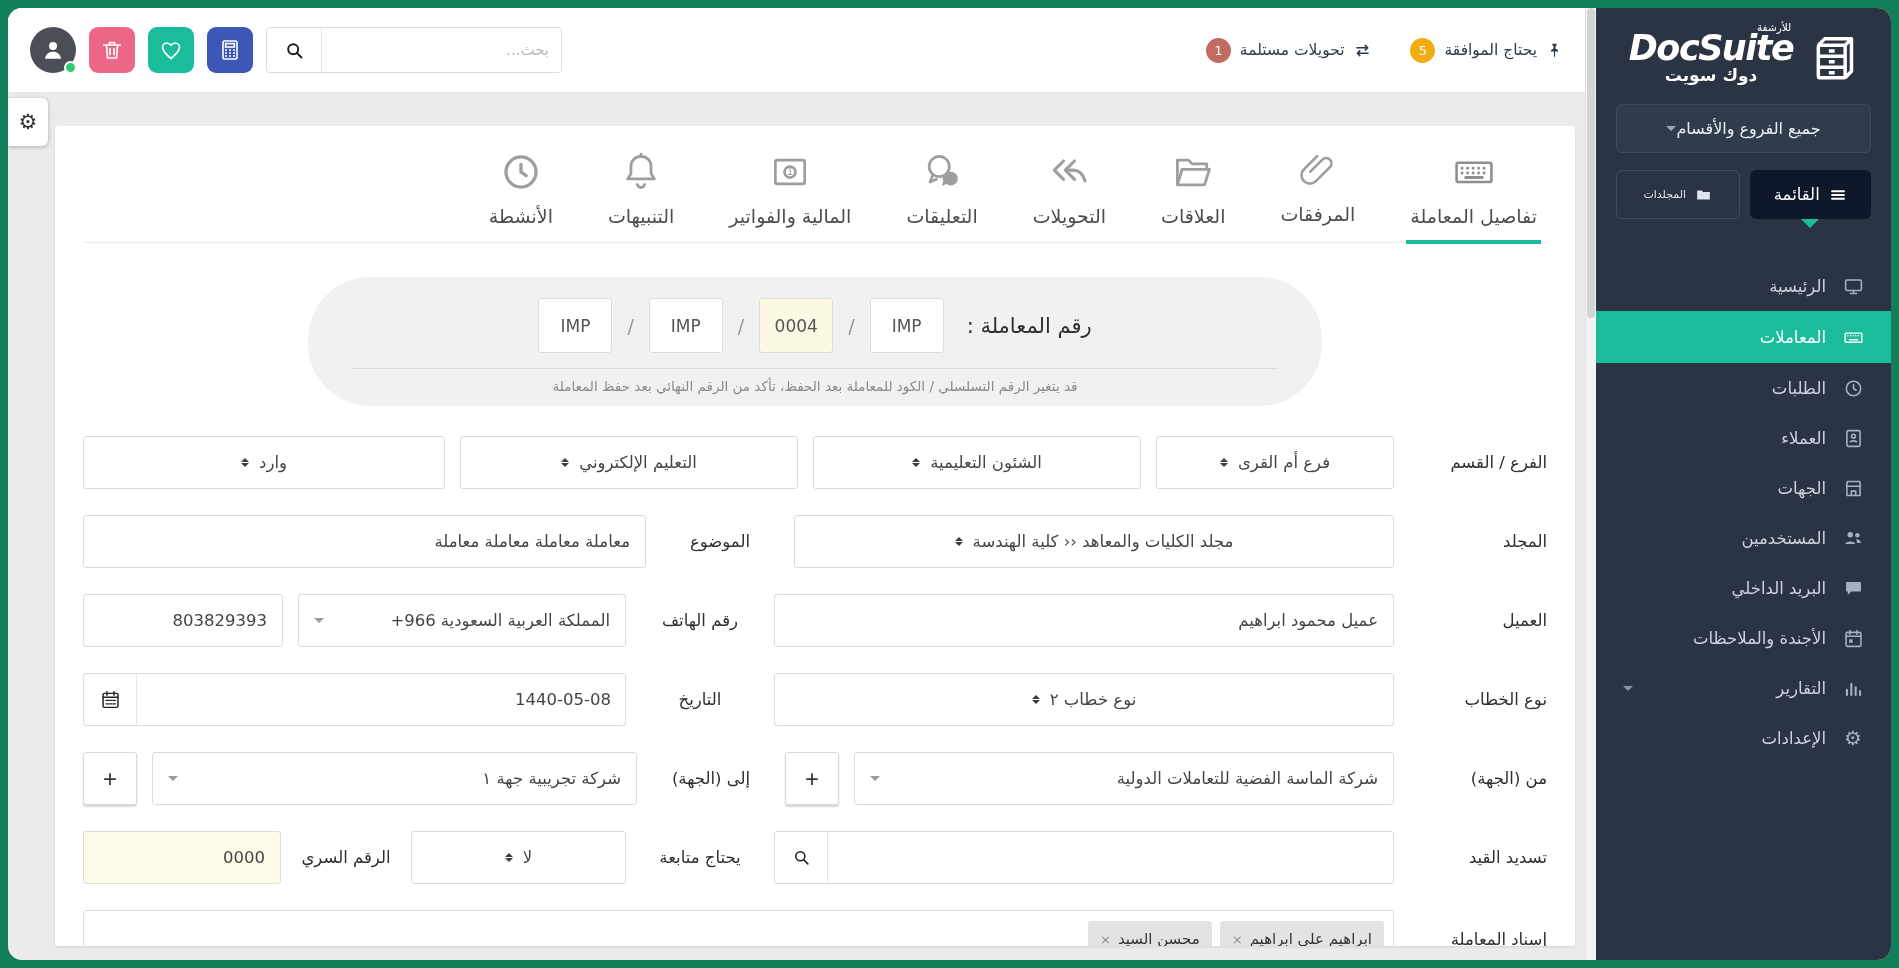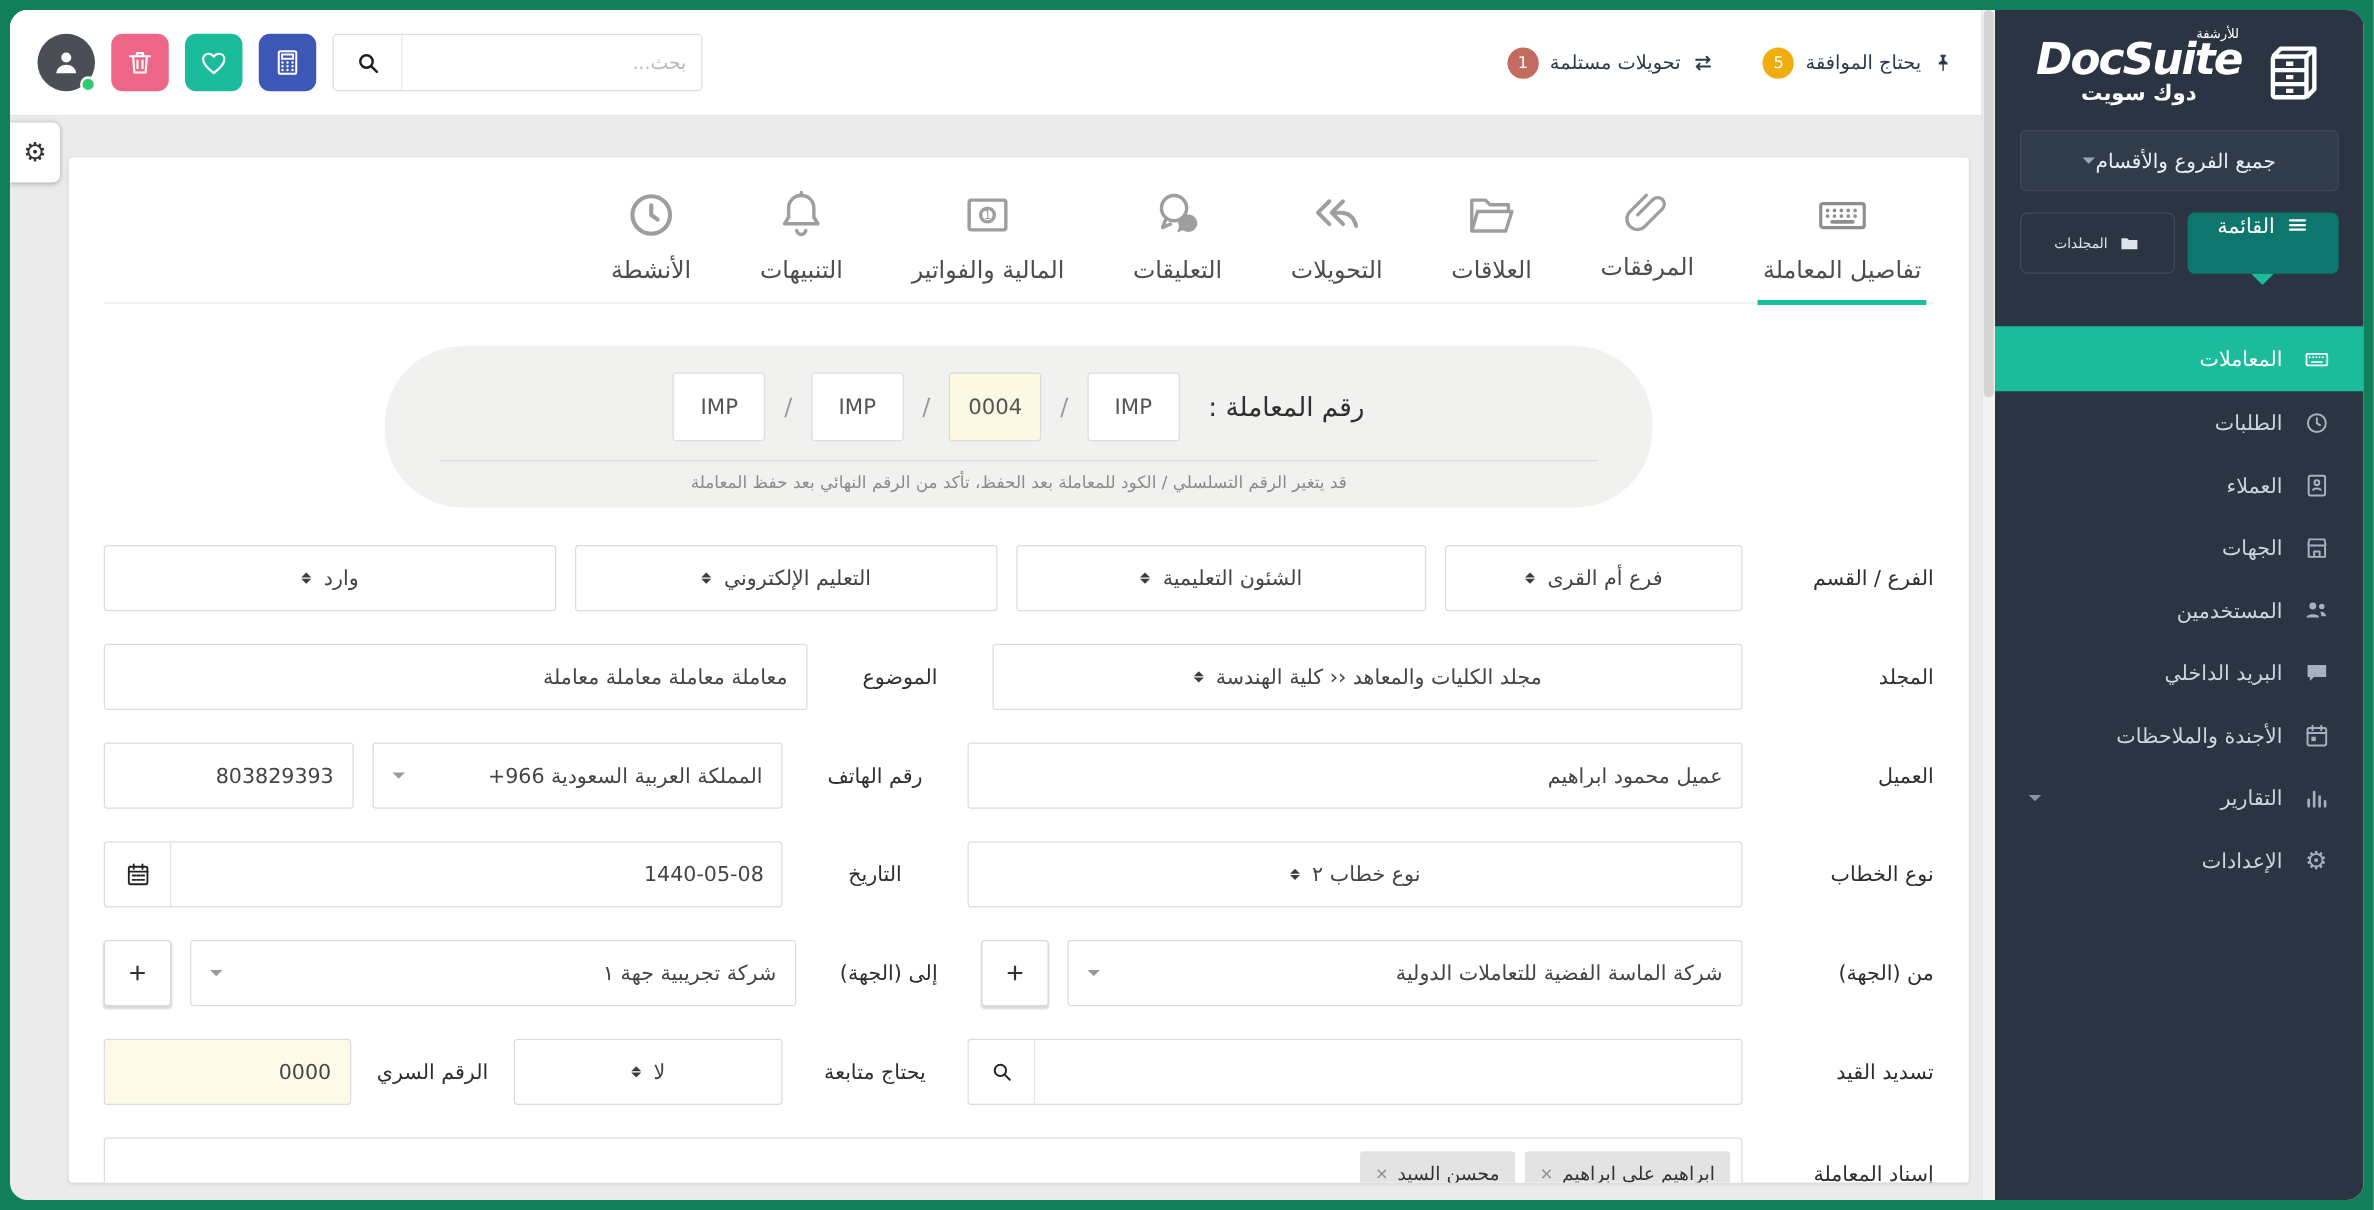--- a/index.html
+++ b/index.html
@@ -72,21 +72,21 @@
   
   .sidebar{width:295px;background:#2b3442;color:#cfd6e0;direction:rtl;display:flex;flex-direction:column;flex:0 0 auto}
   .logo{padding:22px 0 4px;display:flex;align-items:center;justify-content:center;gap:9px;direction:ltr}
   .logo-text{color:#fff;position:relative;text-align:center}
   .logo-tag{position:absolute;top:-10px;right:2px;font-size:10.5px;color:#fff}
   .logo-en{font-size:35px;font-weight:bold;font-style:italic;letter-spacing:-1.5px;line-height:1}
   .logo-ar{font-size:17px;font-weight:bold;margin-top:-1px}
   .branch-filter{margin:14px 20px 0;height:47px;background:#313c4b;border:1px solid #3e4a5a;border-radius:5px;display:flex;align-items:center;justify-content:center;padding:0 16px;font-size:16px;color:#e9eef5;cursor:pointer}
   .branch-filter .cd{border-top-color:#9aa7b5}
   .side-btns{margin:17px 20px 0;display:flex;gap:10px}
-  .btn-menu{flex:1;height:49px;background:#0f766e;border:none;border-radius:6px;color:#fff;font-size:16.5px;font-family:inherit;display:flex;align-items:flex-start;justify-content:center;gap:9px;position:relative;cursor:pointer}
+  .btn-menu{flex:1;height:49px;background:#0f172a;border:none;border-radius:6px;color:#fff;font-size:16.5px;font-family:inherit;display:flex;align-items:center;justify-content:center;gap:9px;position:relative;cursor:pointer}
   .btn-menu::after{content:"";position:absolute;top:100%;left:50%;margin-left:-9px;border:9px solid transparent;border-top-color:#1abc9c}
   .btn-folders{flex:1;height:49px;background:transparent;border:1px solid #404c5c;border-radius:6px;color:#dde4ec;font-size:11px;font-family:inherit;display:flex;align-items:center;justify-content:center;gap:9px;cursor:pointer}
   .menu{margin-top:42px}
   .mitem{height:50px;display:flex;align-items:center;gap:16px;padding:0 27px;font-size:16.5px;color:#ccd4df;cursor:pointer}
   .micon{color:#a6b1bf;width:22px;display:flex;justify-content:center;flex:0 0 auto}
   .mitem.active{background:#1abc9c;color:#fff;height:52px}
   .mitem.active .micon{color:#fff}
   .mcaret{margin-inline-start:auto;width:0;height:0;border:5px solid transparent;border-top-color:#8793a2;margin-top:5px}
   .uni{font-style:normal}
   svg{display:block}
@@ -436,20 +436,29 @@
         <span>
               <svg width="17" height="17" viewBox="0 0 24 24" fill="#dde4ec">
                 <path d="M3 6.5V19h18V8.5h-9.5L9.5 6.5z"></path>
               </svg>
             </span>
         <span>المجلدات</span>
       </button>
     </div>
 
     <nav class="menu">
+      <div class="mitem">
+        <span class="micon">
+              <svg width="21" height="21" viewBox="0 0 24 24" fill="none" stroke="currentColor" stroke-width="1.8" stroke-linecap="round">
+                <rect x="3" y="4.5" width="18" height="12" rx="1.5"></rect>
+                <path d="M8.5 20h7M12 16.5V20"></path>
+              </svg>
+            </span>
+        <span>الرئيسية</span>
+      </div>
       <div class="mitem active">
         <span class="micon">
               <svg width="21" height="21" viewBox="0 0 24 24" fill="none" stroke="currentColor" stroke-width="1.6" stroke-linecap="round">
                 <rect x="2.5" y="7" width="19" height="10.5" rx="1"></rect>
                 <path d="M5.5 10h.01M8.5 10h.01M11.5 10h.01M14.5 10h.01M17.5 10h.01M7.5 14.5h9" stroke-width="1.8"></path>
               </svg>
             </span>
         <span>المعاملات</span>
       </div>
       <div class="mitem">

